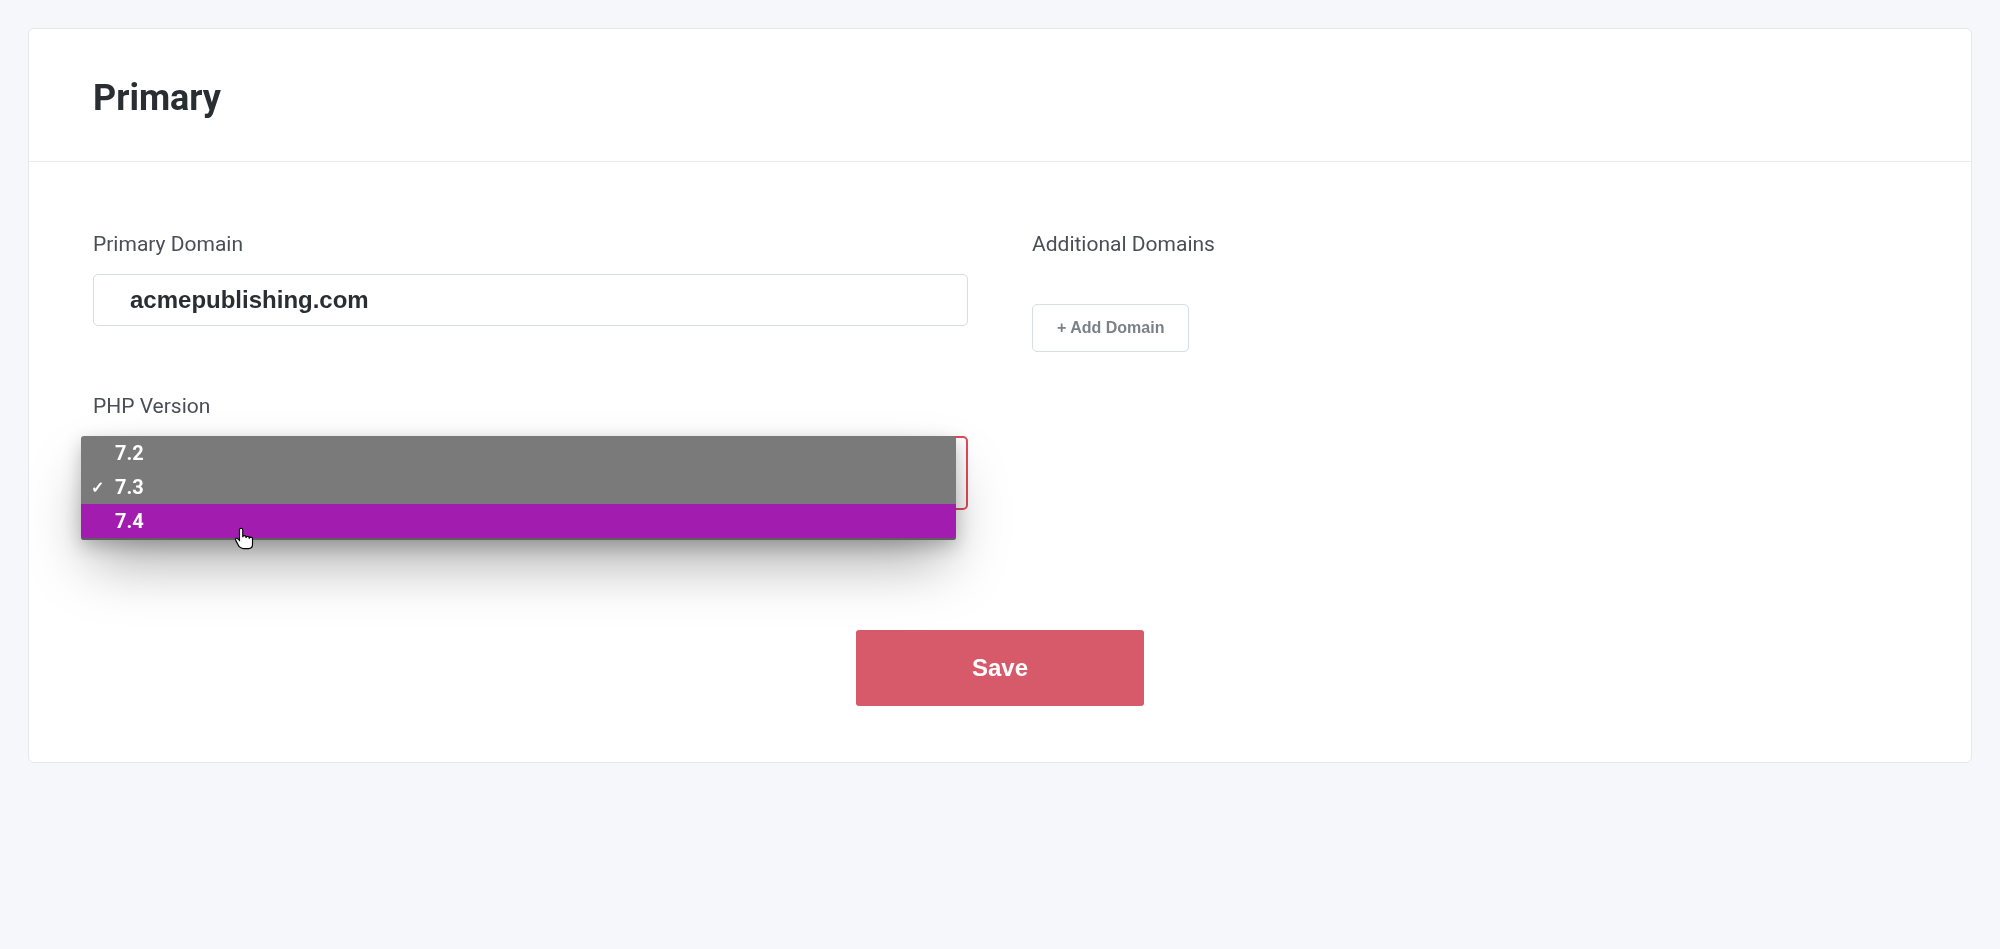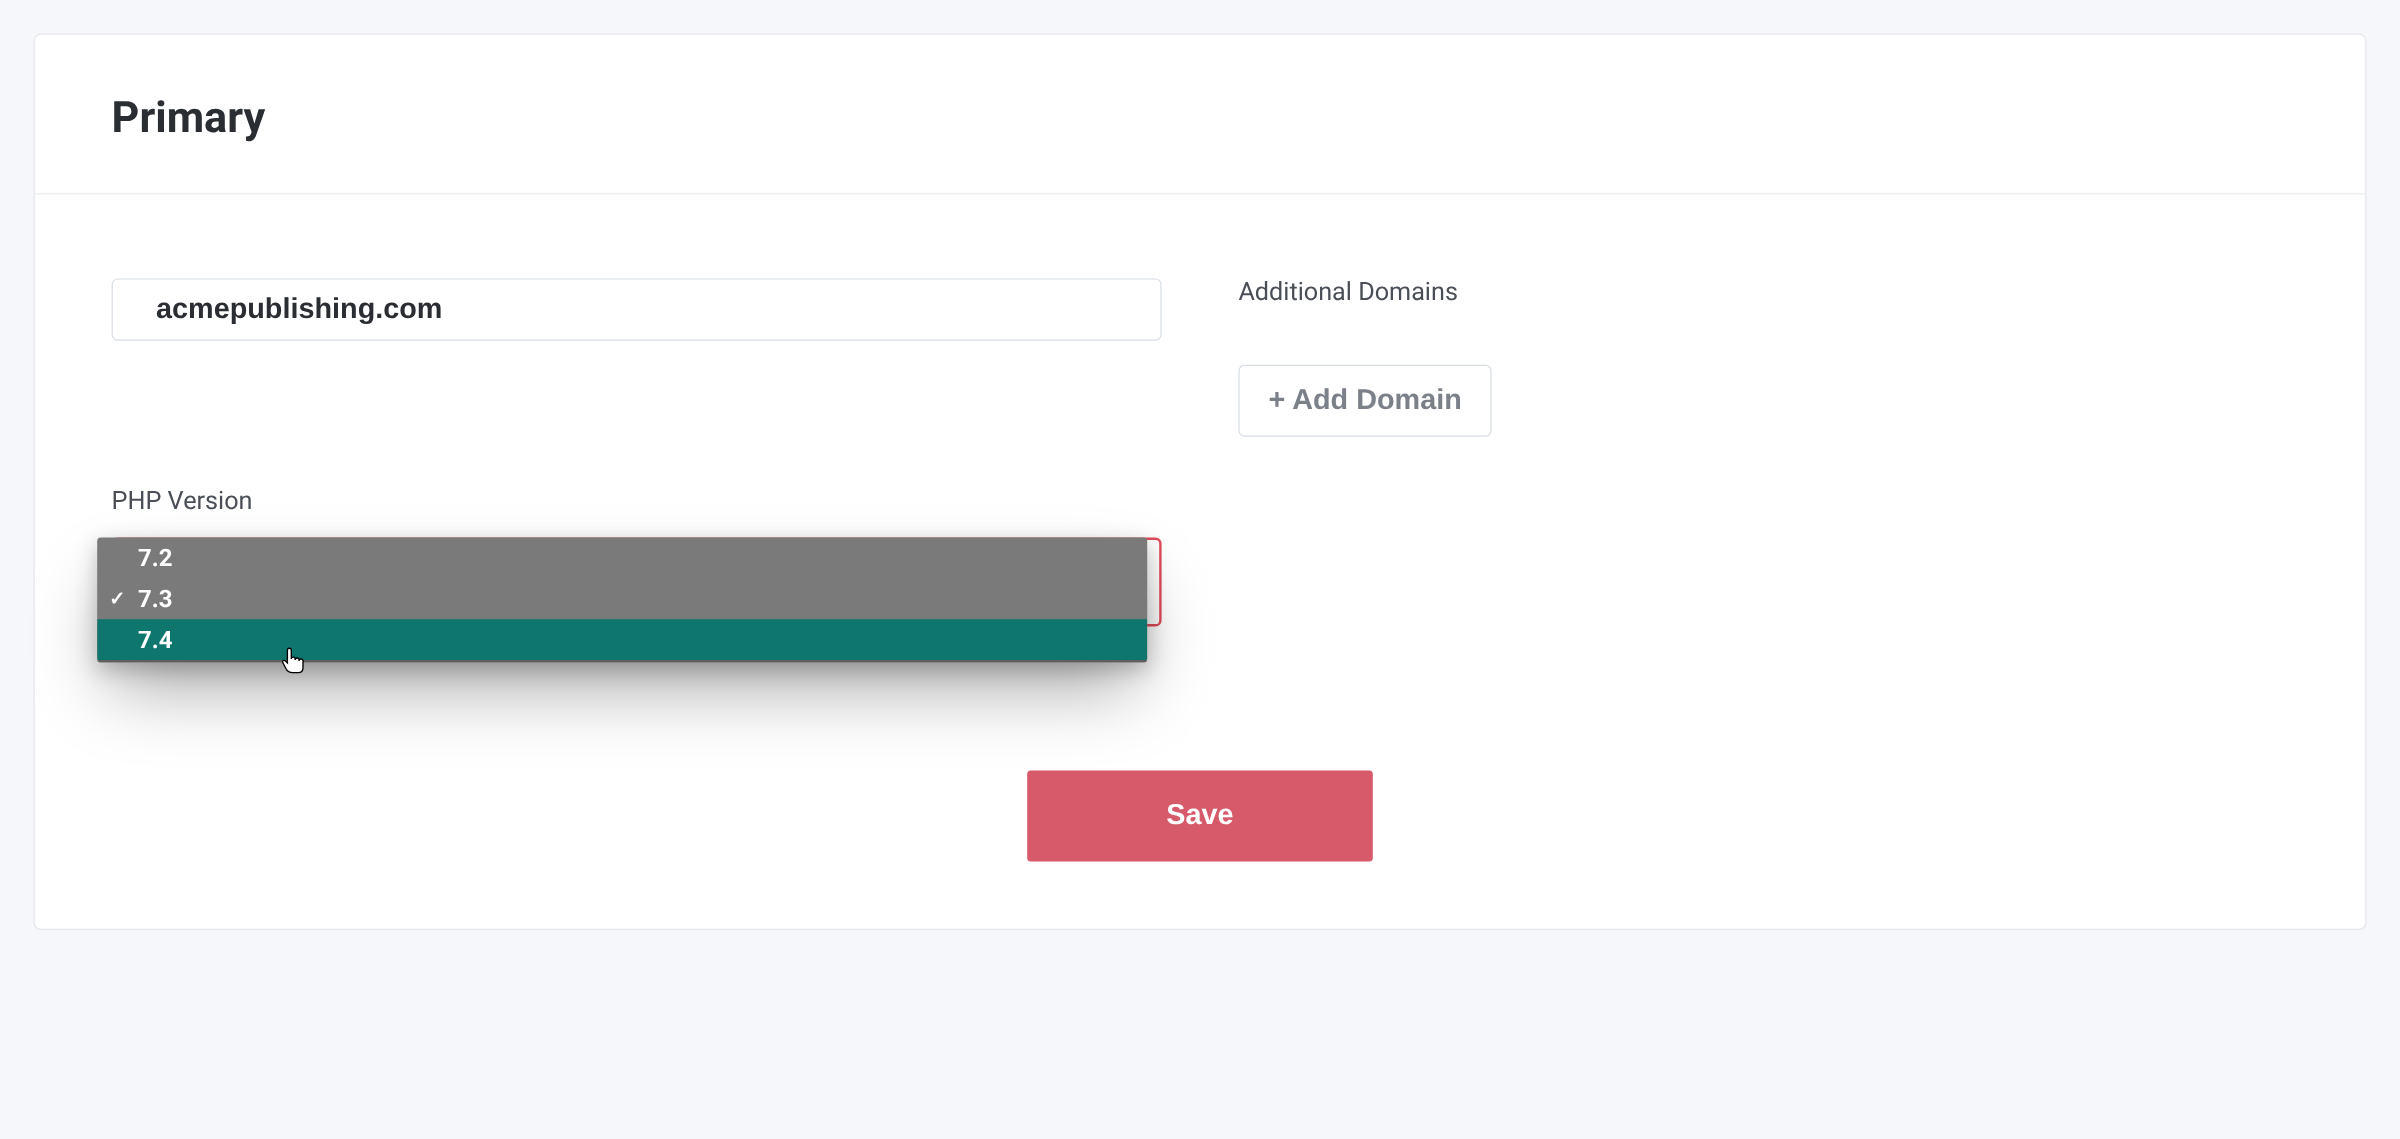--- a/index.html
+++ b/index.html
@@ -81,27 +81,27 @@
       border-radius: 5px;
       background: #ffffff;
       display: flex;
       align-items: center;
       justify-content: center;
       cursor: pointer;
     }
     .share-btn svg { width: 26px; height: 26px; }
     .add-domain-btn {
       margin-top: 30px;
-      height: 60px;
+      height: 48px;
       padding: 0 24px;
       border: 1px solid #d7dde4;
       border-radius: 5px;
       background: #ffffff;
       color: #7b8089;
-      font-size: 24px;
+      font-size: 16px;
       font-weight: 600;
       cursor: pointer;
     }
     .php-select-wrap { position: relative; }
     .php-select-input {
       width: 100%;
       height: 74px;
       border: 2px solid #e14b5a;
       border-radius: 5px;
       background: #fff;
@@ -130,21 +130,21 @@
       position: relative;
       cursor: pointer;
     }
     .option .check {
       position: absolute;
       left: 10px;
       top: 50%;
       transform: translateY(-50%);
       font-size: 16px;
     }
-    .option.highlight { background: #0f766e; }
+    .option.highlight { background: #a21caf; }
     .save-row {
       display: flex;
       justify-content: center;
       margin-top: 120px;
     }
     .save-btn {
       width: 288px;
       height: 76px;
       background: #d75a6b;
       color: #ffffff;
@@ -167,20 +167,21 @@
 <body>
 
 <div class="card">
   <div class="card-header">
     <h1>Primary</h1>
   </div>
   <div class="card-body">
     <div class="grid">
 
       <div>
+        <label class="field-label">Primary Domain</label>
         <input type="text" class="text-input" value="acmepublishing.com" style="">
       </div>
 
 
       <div class="add-domain-wrap">
         <label class="field-label">Additional Domains</label>
         <button class="add-domain-btn">+ Add Domain</button>
       </div>
 
       <div class="right-col">

